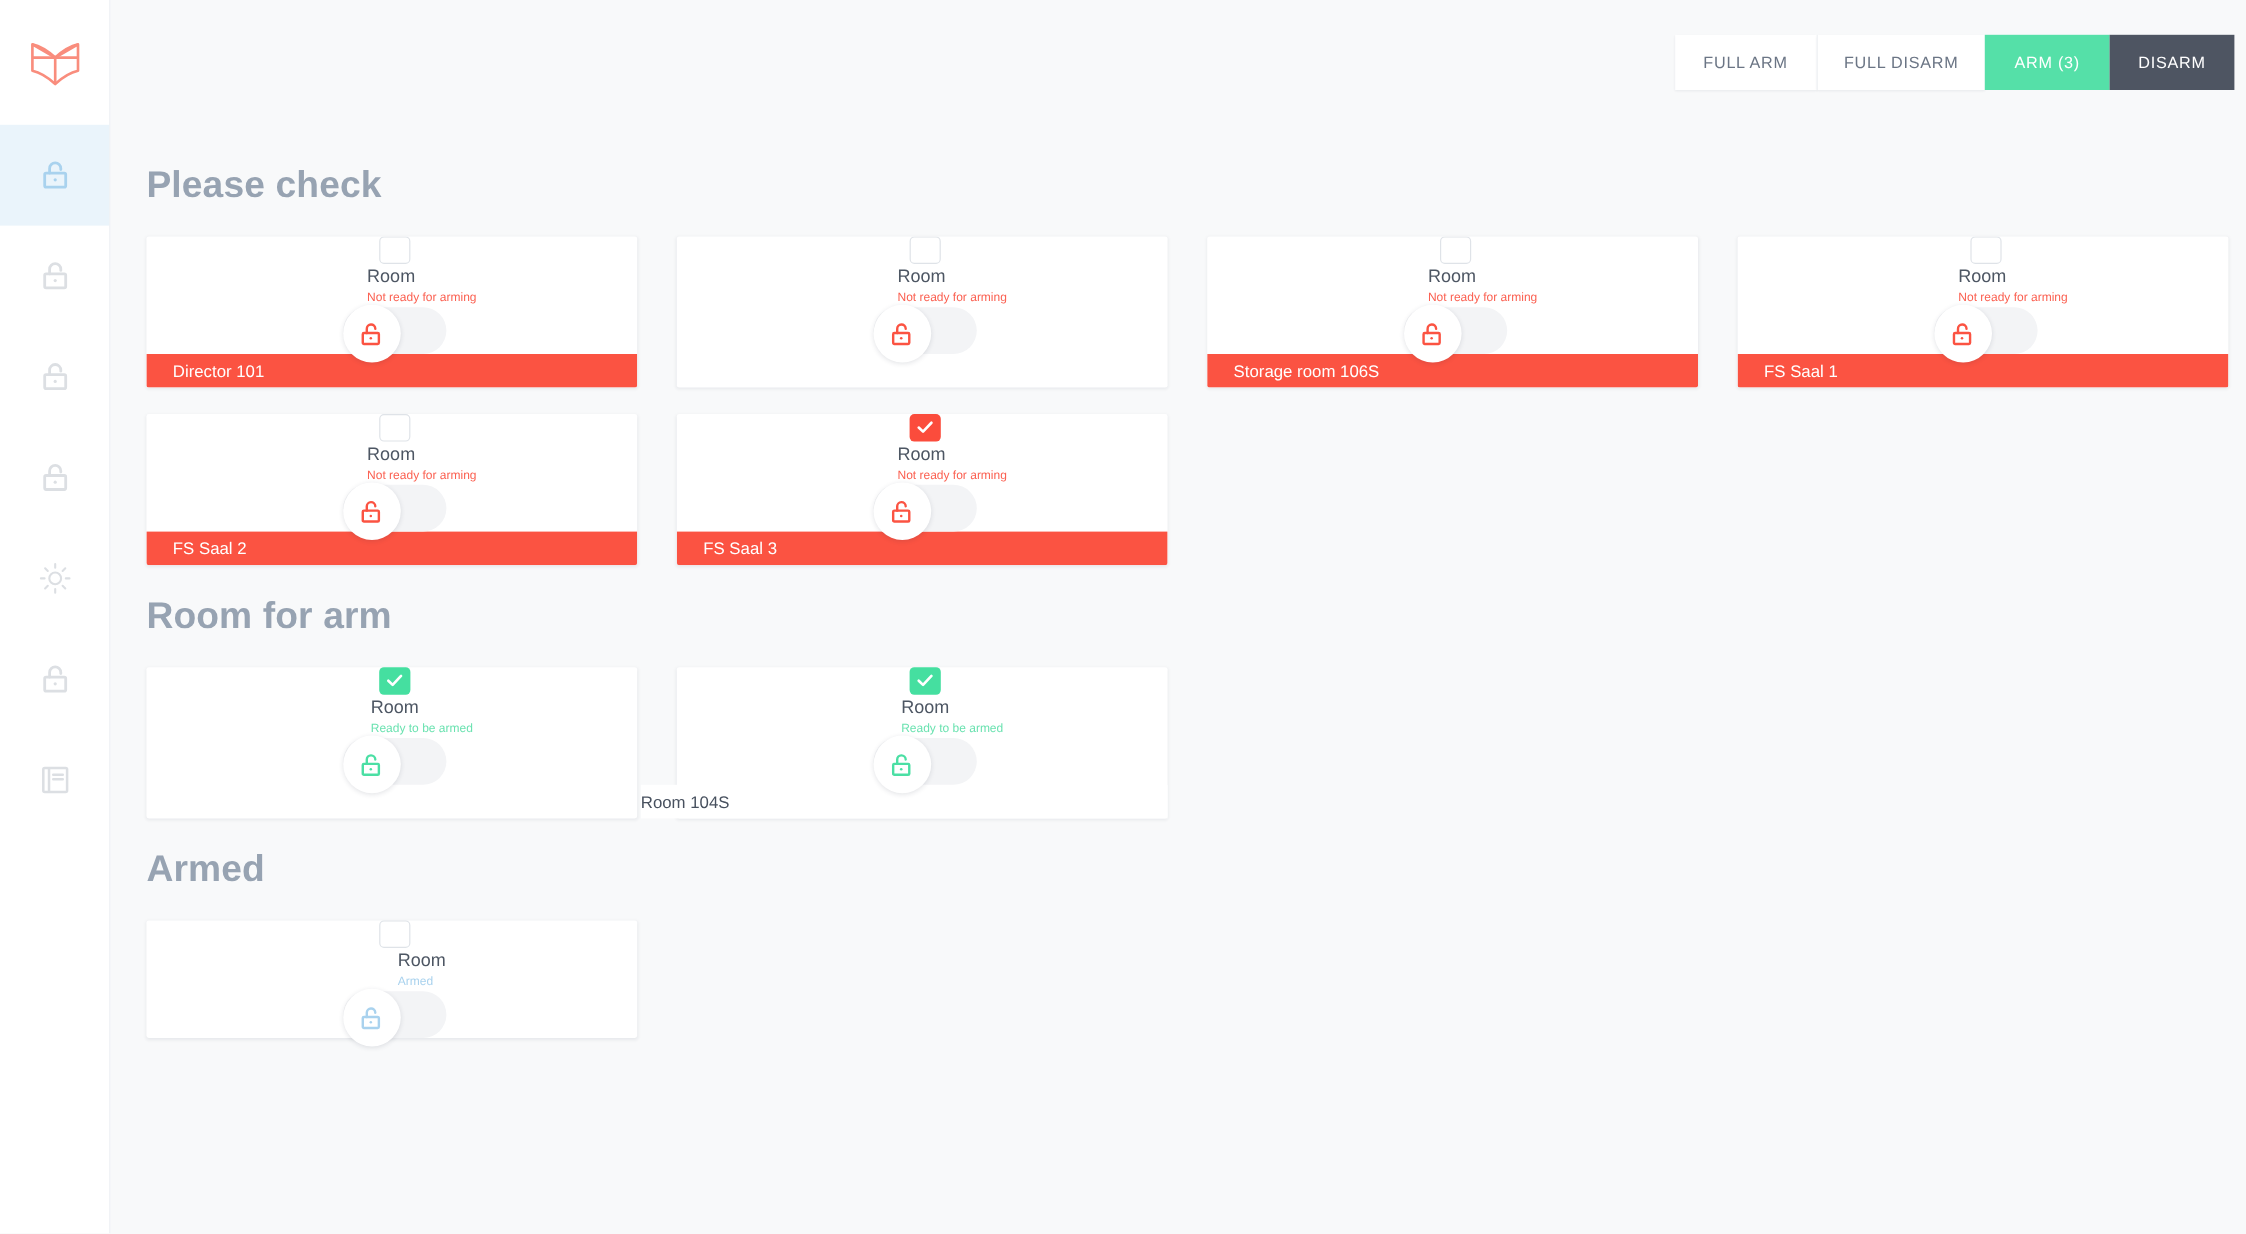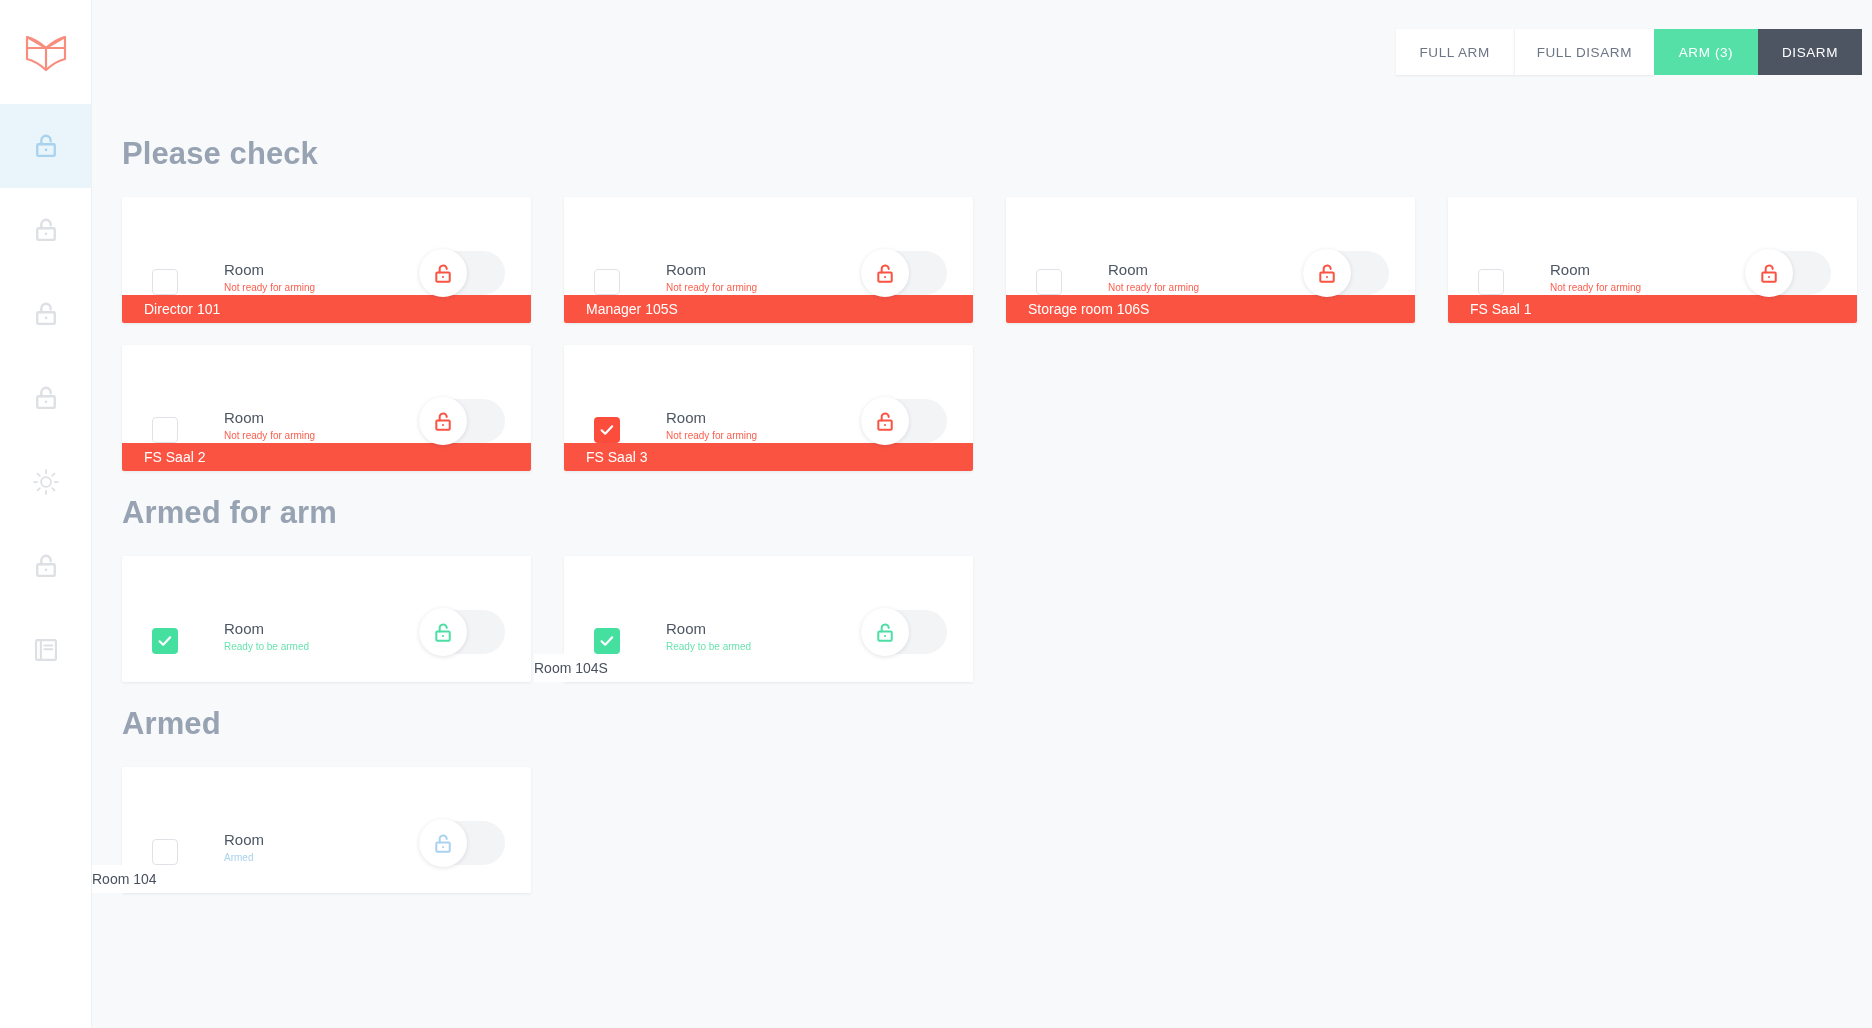--- a/index.html
+++ b/index.html
@@ -69,22 +69,23 @@
 
   
   .card {
     width: 409px; background: #ffffff;
     box-shadow: 0 1px 3px rgba(30,40,60,.08);
     border-radius: 2px;
     overflow: hidden;
   }
   .card-body {
     height: 98px;
-    display: flex; align-items: flex-end;
+    display: flex; align-items: center;
     padding: 0 26px 0 30px;
+    flex-direction: column;
   }
   .checkbox {
     width: 26px; height: 26px; min-width: 26px;
     border-radius: 4px;
     border: 1px solid #dfe3e8; background: #ffffff;
     display: flex; align-items: center; justify-content: center;
     cursor: pointer;
   }
   .checkbox.checked { border: none; }
   .checkbox.checked.red   { background: #fb4c3c; }
@@ -257,21 +258,20 @@
   <svg width="23" height="23" viewBox="0 0 24 24" style="color: rgb(251, 83, 66);">
     <g fill="none" stroke="currentColor" stroke-width="2.1" stroke-linejoin="round" stroke-linecap="round">
       <rect x="4.5" y="11" width="14" height="9.5" rx="1"></rect>
       <path d="M8 11 V7.4 A3.7 3.7 0 0 1 15.4 7.2"></path>
       <circle cx="11.5" cy="15.6" r="1.1" fill="currentColor" stroke="none"></circle>
     </g>
   </svg>
 </div>
               </div>
             </div>
-            <div class="card-footer footer-red">Manager 105S</div>
           </div>
           <div class="card">
             <div class="card-body">
               <div class="checkbox">
   
 </div>
               <div class="labels">
                 <div class="room-title">Room</div>
                 <div class="room-state state-red">Not ready for arming</div>
               </div>
@@ -354,21 +354,21 @@
       <path d="M8 11 V7.4 A3.7 3.7 0 0 1 15.4 7.2"></path>
       <circle cx="11.5" cy="15.6" r="1.1" fill="currentColor" stroke="none"></circle>
     </g>
   </svg>
 </div>
               </div>
             </div>
             <div class="card-footer footer-red">FS Saal 3</div>
           </div>
         </div>
-        <div class="section-title">Armed for arm</div>
+        <div class="section-title">Room for arm</div>
         <div class="grid">
           <div class="card plain">
             <div class="card-body">
               <div class="checkbox checked green">
   <svg class="tick" width="16" height="16" viewBox="0 0 16 16">
     <path d="M2.6 8.3 L6.2 11.7 L13.2 4.3" fill="none" stroke="#ffffff" stroke-width="2.2" stroke-linecap="round" stroke-linejoin="round"></path>
   </svg>
 </div>
               <div class="labels">
                 <div class="room-title">Room</div>
@@ -429,19 +429,18 @@
   <svg width="23" height="23" viewBox="0 0 24 24" style="color: rgb(169, 210, 238);">
     <g fill="none" stroke="currentColor" stroke-width="2.1" stroke-linejoin="round" stroke-linecap="round">
       <rect x="4.5" y="11" width="14" height="9.5" rx="1"></rect>
       <path d="M8 11 V7.4 A3.7 3.7 0 0 1 15.4 7.2"></path>
       <circle cx="11.5" cy="15.6" r="1.1" fill="currentColor" stroke="none"></circle>
     </g>
   </svg>
 </div>
               </div>
             </div>
-            <div class="card-footer footer-plain">Room 104</div>
           </div>
         </div>
       </div>
 
   </div>
 </div>
 
 </body></html>

